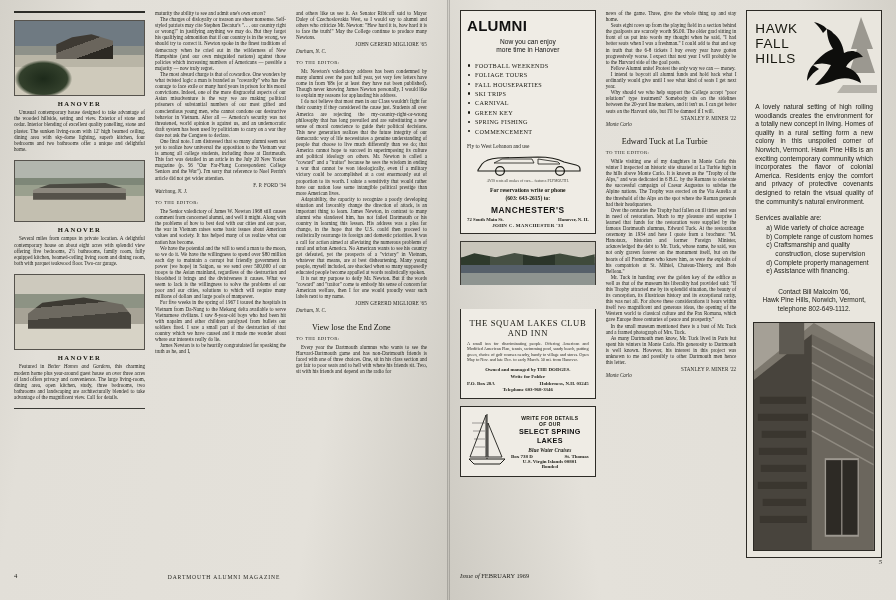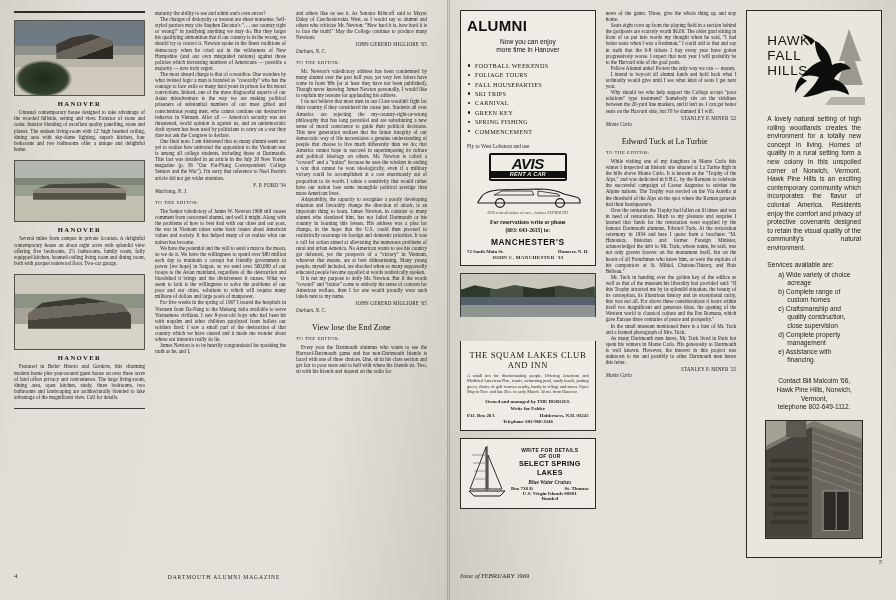--- a/index.html
+++ b/index.html
@@ -117,21 +117,21 @@
   .y1{font-family:"Liberation Sans",sans-serif;font-size:5px;font-weight:bold;letter-spacing:.4px;color:#17170f;}
   .y2{font-family:"Liberation Sans",sans-serif;font-size:5px;font-weight:bold;letter-spacing:.4px;color:#17170f;}
   .y3{font-family:"Liberation Sans",sans-serif;font-size:7.2px;font-weight:bold;letter-spacing:.3px;
     line-height:8.4px;margin-top:1px;color:#111;}
   .y4{font-size:5.4px;font-weight:bold;font-style:italic;margin-top:2px;color:#1e1e18;}
   .y5{display:flex;justify-content:space-between;font-size:5px;font-weight:bold;margin-top:1px;color:#1e1e18;}
   .y6{font-size:5px;font-weight:bold;color:#1e1e18;}
   .y7{font-size:5px;font-weight:bold;color:#1e1e18;}
   
   .hawk{border:1px solid #2c2a25;background:#e9e6de;box-sizing:border-box;
-    padding:12px;height:548px;display:flex;flex-direction:column;}
+    padding:0;height:548px;display:flex;flex-direction:column;}
   .hawk-top{position:relative;height:92px;flex:0 0 auto;padding:10px 8px 0;box-sizing:border-box;}
   .hawk-name{font-family:"Liberation Sans",sans-serif;font-size:13.5px;line-height:15px;
     letter-spacing:.6px;color:#17170f;}
   .hawk-art{position:absolute;right:4px;top:4px;width:74px;height:84px;}
   .hawk-body{font-family:"Liberation Sans",sans-serif;font-size:6.6px;line-height:8.6px;
     text-align:justify;padding:0 8px;color:#1c1c16;}
   .hawk-sv{font-family:"Liberation Sans",sans-serif;font-size:6.6px;padding:8px 8px 3px;color:#1c1c16;}
   .hawk-li{font-family:"Liberation Sans",sans-serif;font-size:6.6px;line-height:8.6px;
     padding-left:20px;text-indent:-9px;color:#1c1c16;margin-bottom:0;}
   .hawk-ul{padding:0 8px;}
@@ -231,26 +231,20 @@
             <div class="alumni-li">FOLIAGE TOURS</div>
             <div class="alumni-li">FALL HOUSEPARTIES</div>
             <div class="alumni-li">SKI TRIPS</div>
             <div class="alumni-li">CARNIVAL</div>
             <div class="alumni-li">GREEN KEY</div>
             <div class="alumni-li">SPRING FISHING</div>
             <div class="alumni-li">COMMENCEMENT</div>
           </div>
           <div class="flyline">Fly to West Lebanon and use</div>
 
-          <div class="avis">
-            <div class="avisbox">
-              <div class="avis-w">AVIS</div>
-              <div class="avis-s">RENT A CAR</div>
-            </div>
-          </div>
 
           <div class="car">
             <svg width="112" height="24" viewBox="0 0 112 24" aria-hidden="true">
               <path d="M6 17 L10 11 Q14 6 26 5 L66 4 Q82 4 92 9 L104 12 Q108 13 108 16 L108 18 L6 18 Z" fill="none" stroke="#1d1d18" stroke-width="1.2"></path>
               <path d="M22 10 L30 6 L60 6 L62 10 Z" fill="none" stroke="#1d1d18" stroke-width=".8"></path>
               <path d="M66 6 L86 9 L88 11 L66 11 Z" fill="none" stroke="#1d1d18" stroke-width=".8"></path>
               <circle cx="28" cy="18" r="4.4" fill="none" stroke="#1d1d18" stroke-width="1.3"></circle>
               <circle cx="88" cy="18" r="4.4" fill="none" stroke="#1d1d18" stroke-width="1.3"></circle>
             </svg>
           </div>

